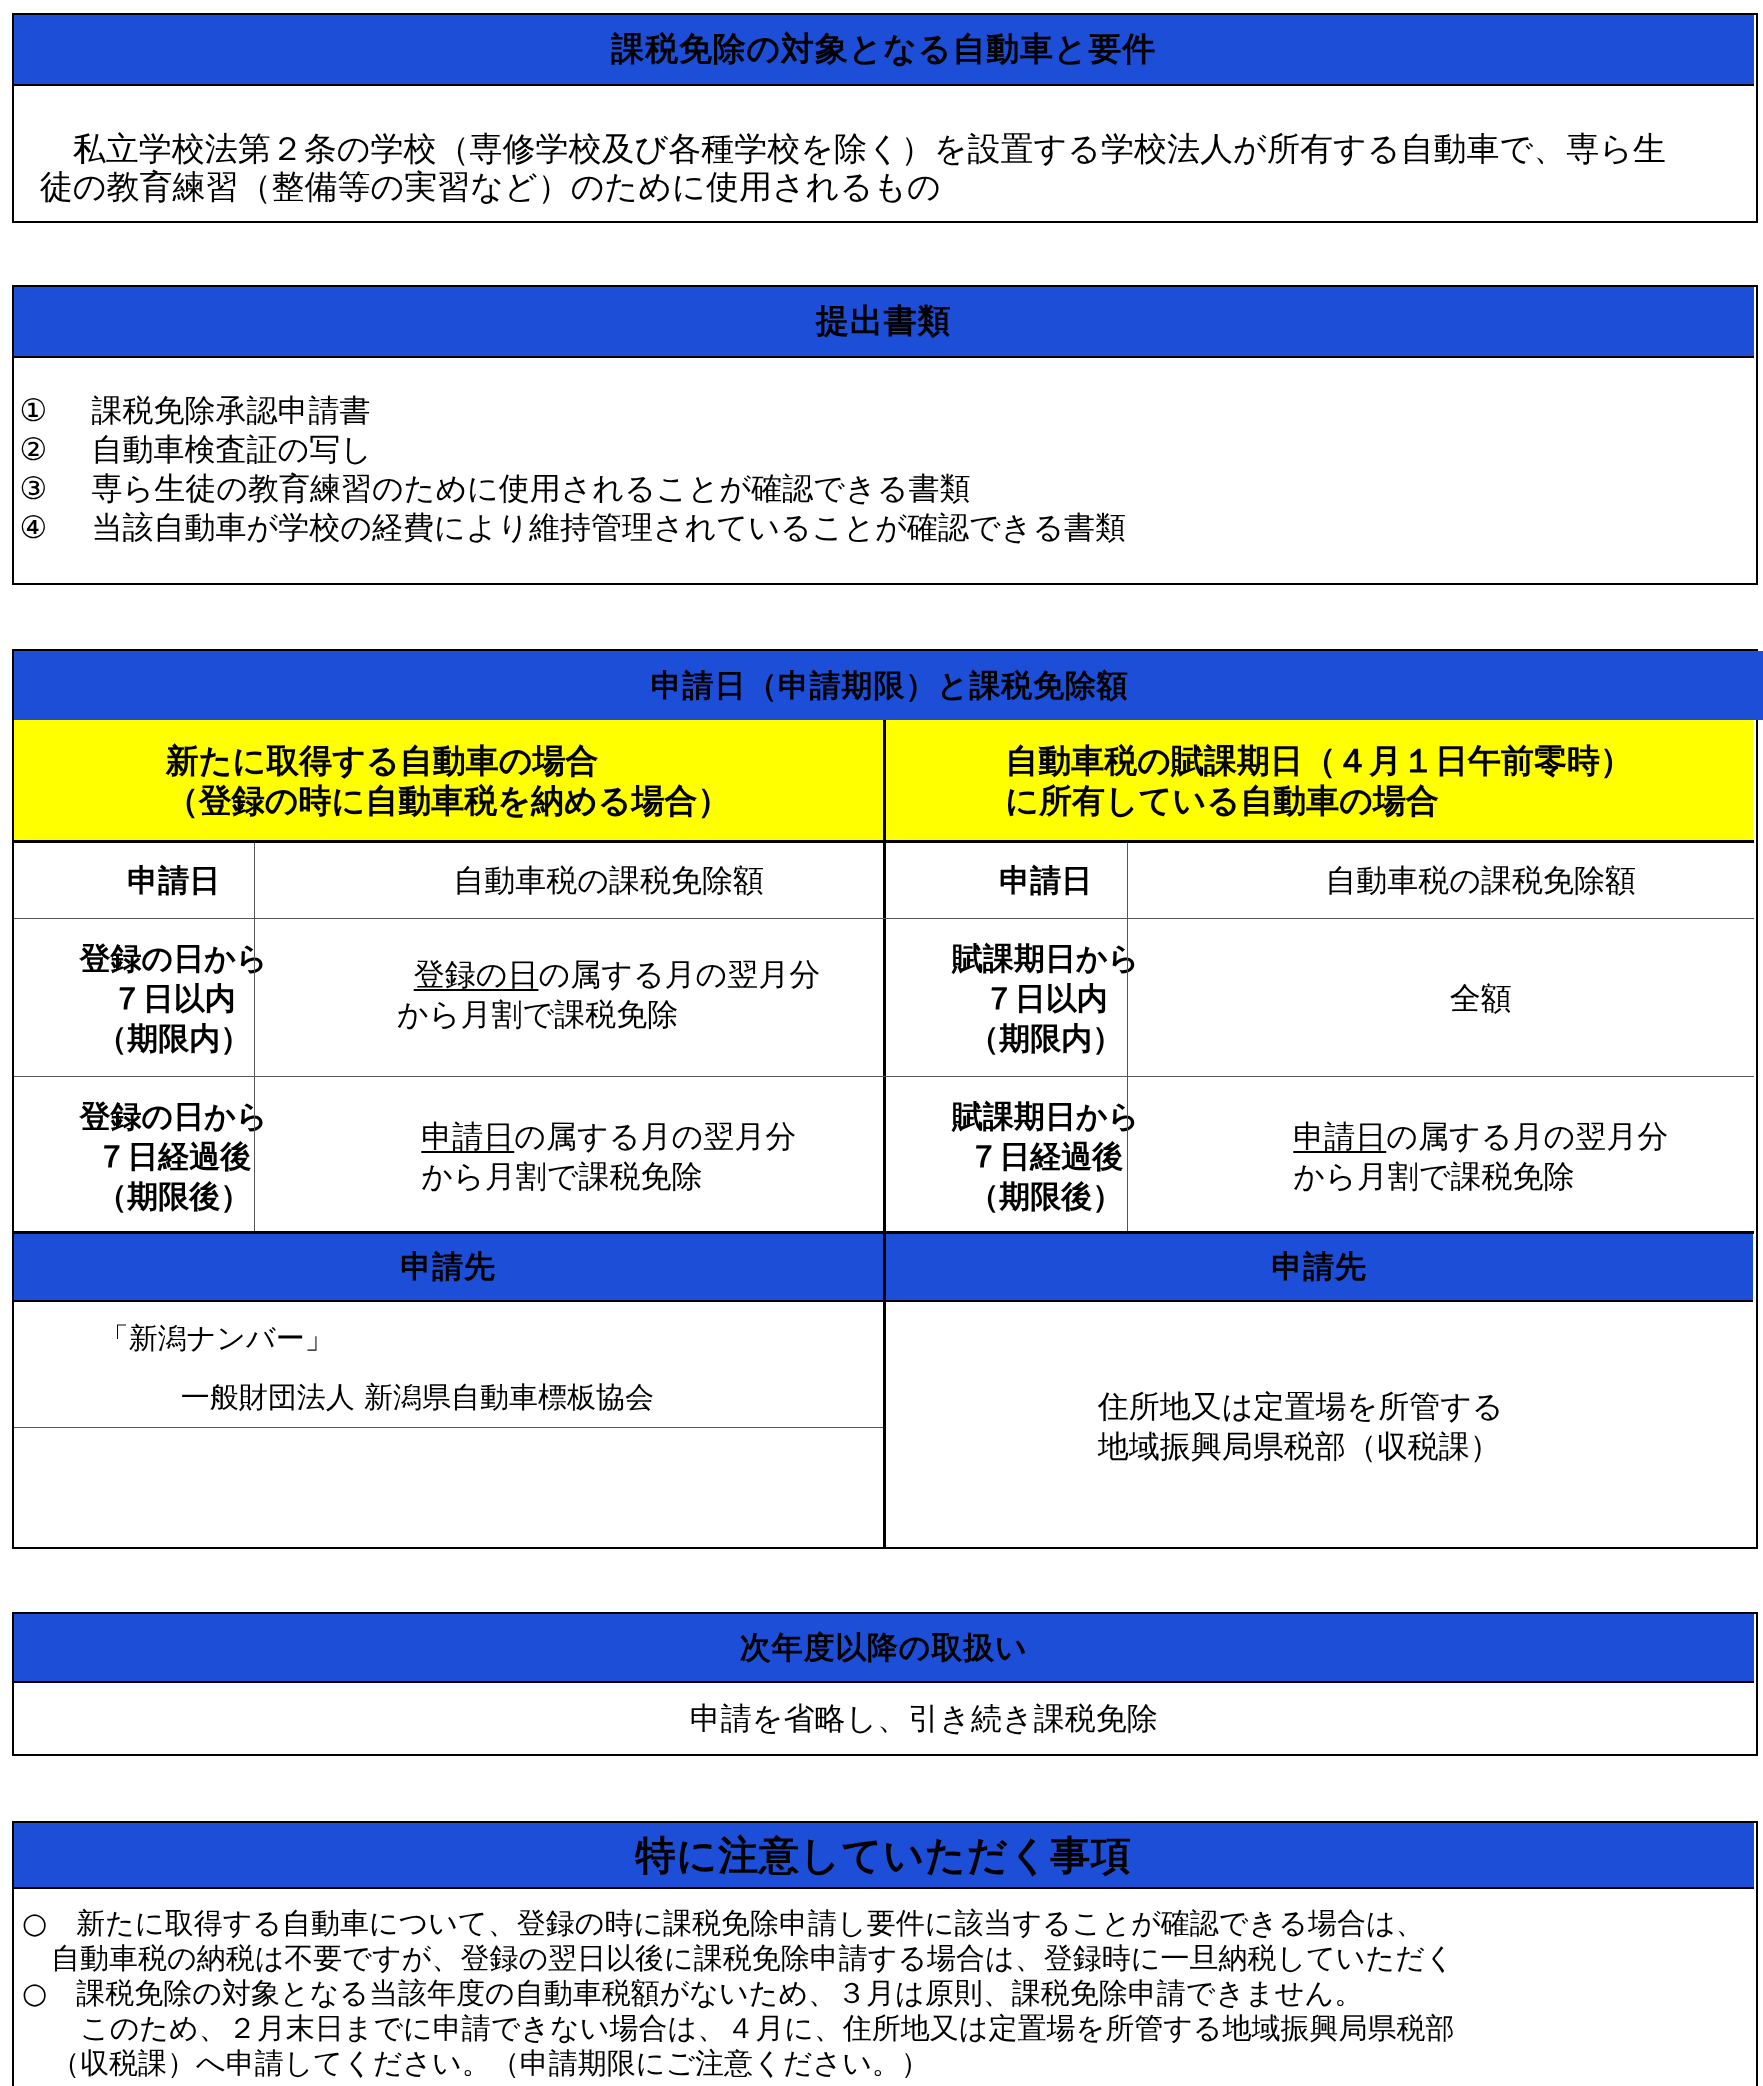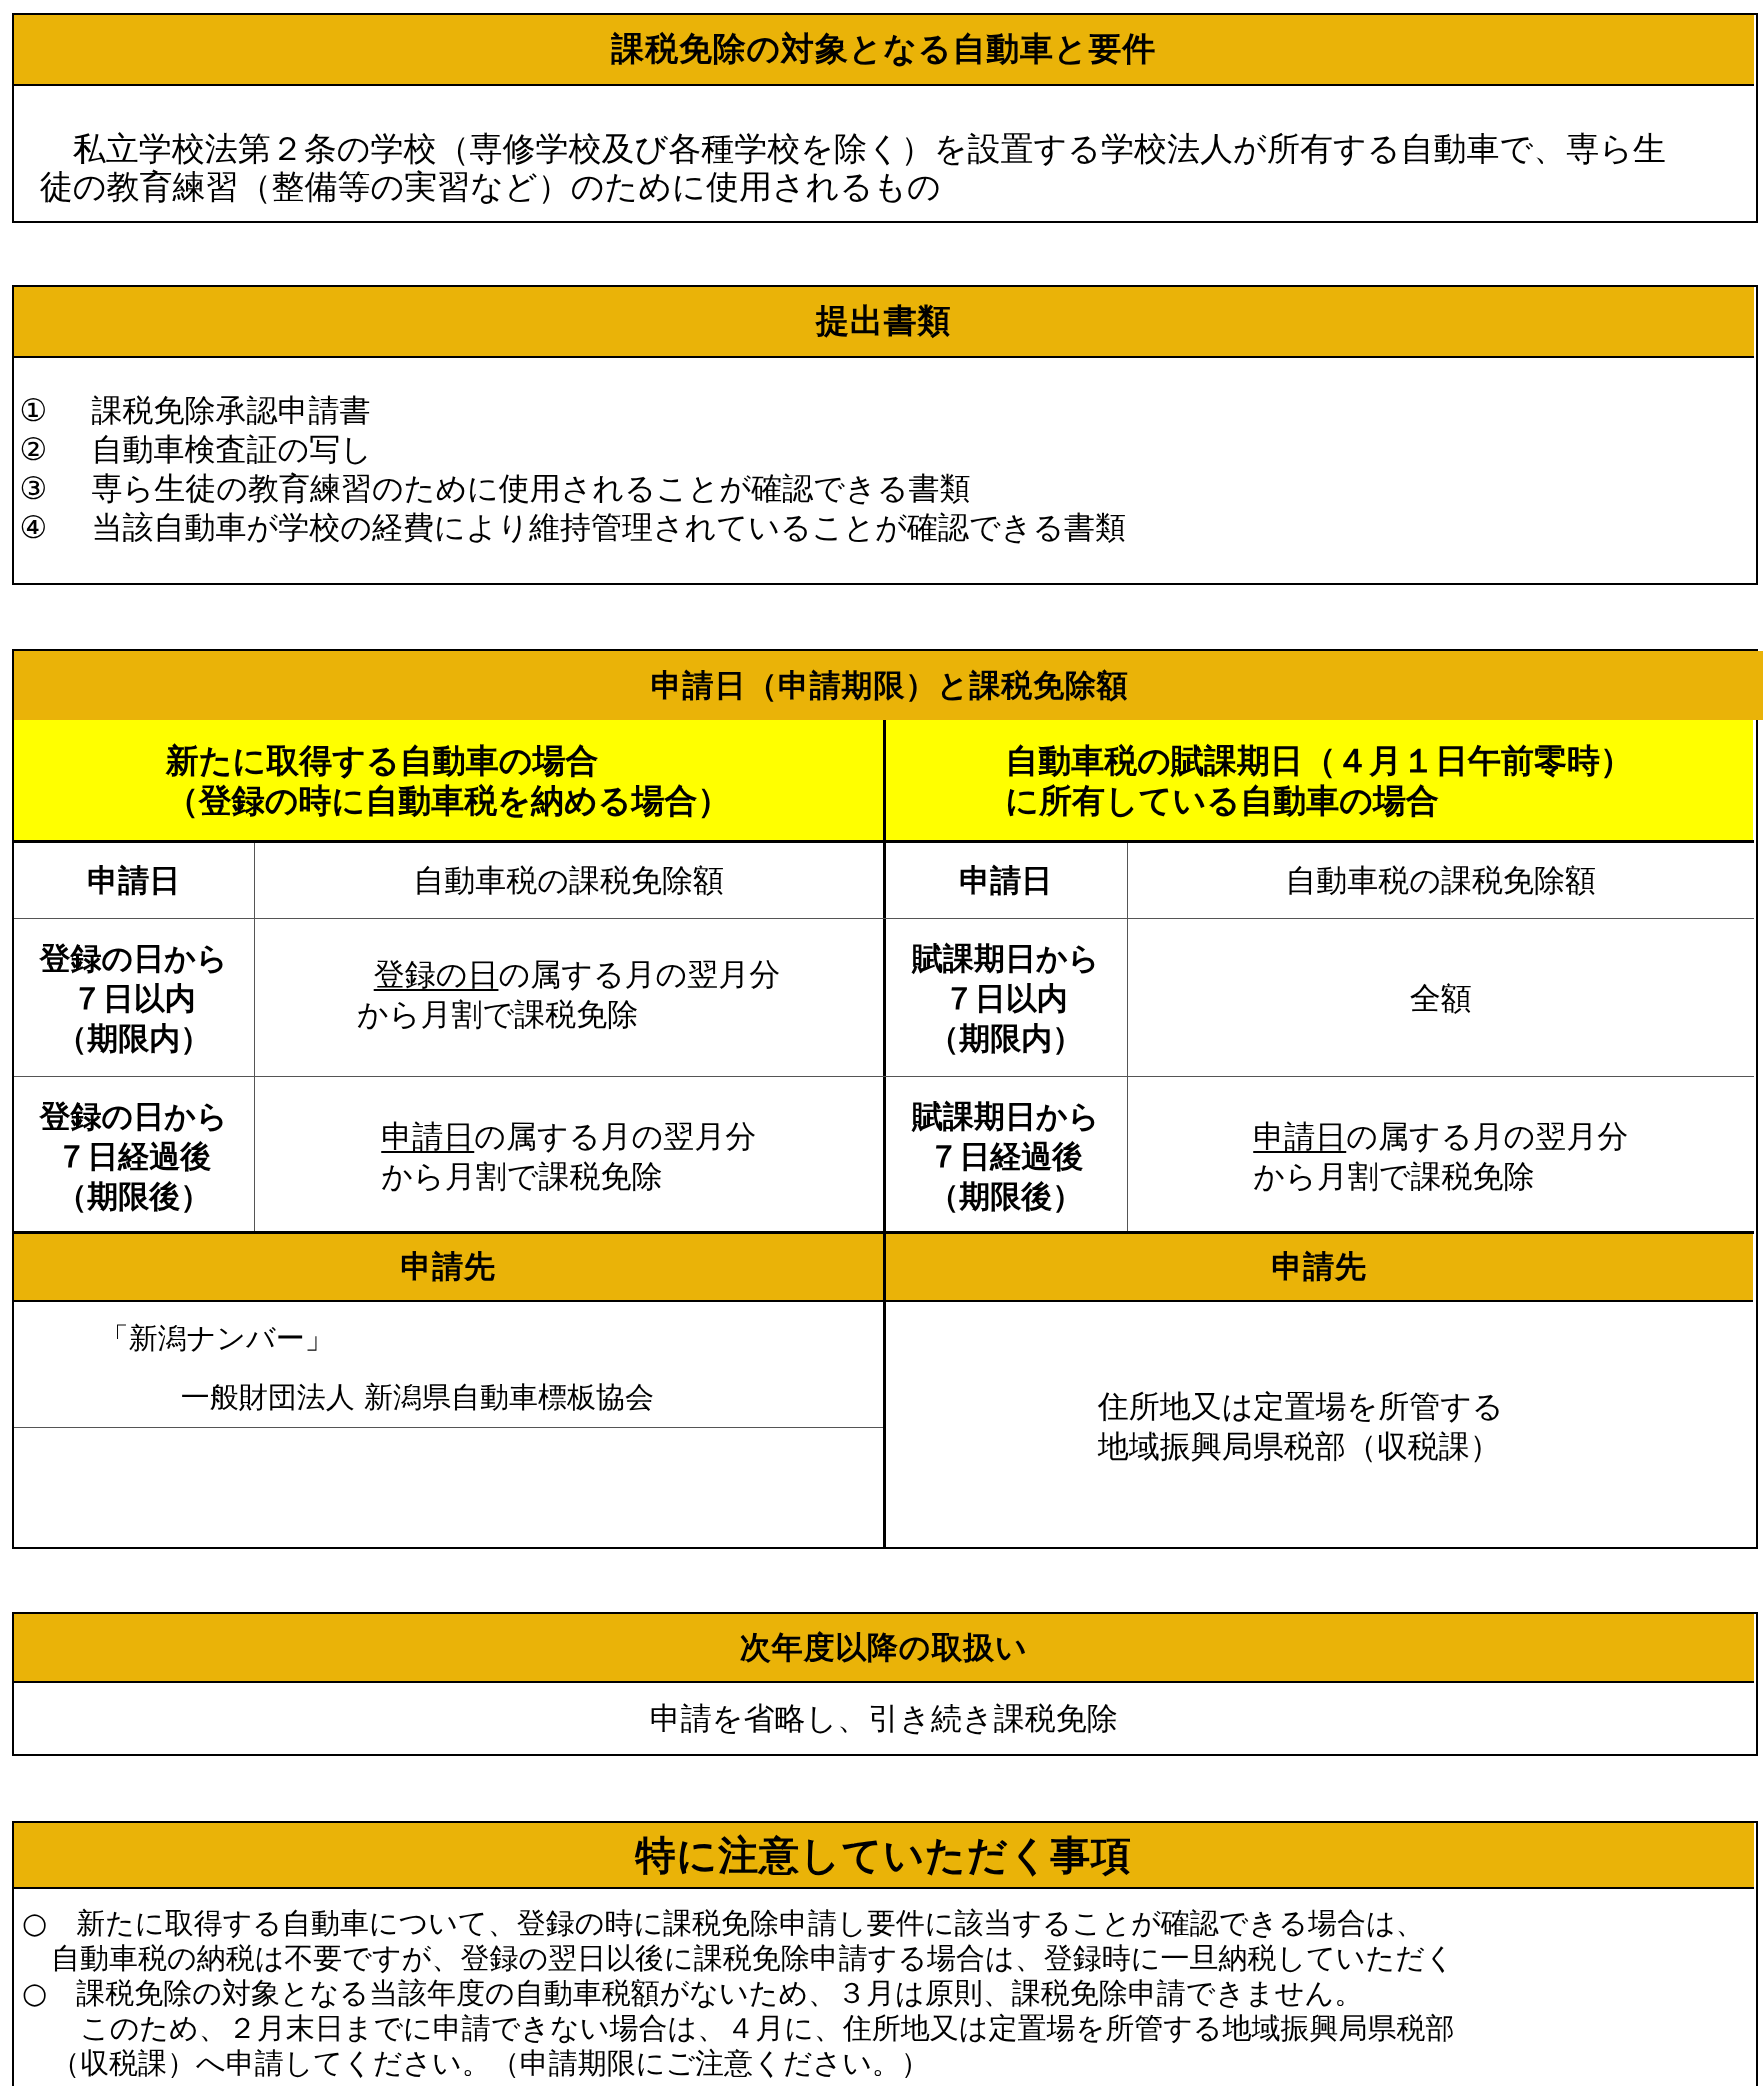--- a/index.html
+++ b/index.html
@@ -3,23 +3,23 @@
 <meta charset="utf-8">
 <style>
   html, body { margin: 0; padding: 0; background: #ffffff; }
   body {
     width: 1763px; height: 2356px; position: relative; overflow: hidden;
     font-family: "DejaVu Sans", "Liberation Sans", sans-serif;
     color: #000;
   }
   .abs { position: absolute; box-sizing: border-box; }
   .box { border: 2.9px solid #000; background: #fff; }
-  .hdr { background: #eab308; border-bottom: 2.9px solid #000; display: flex; align-items: center; justify-content: center; font-weight: bold; font-size: 33px; letter-spacing: 0.8px; }
+  .hdr { background: #1d4ed8; border-bottom: 2.9px solid #000; display: flex; align-items: center; justify-content: center; font-weight: bold; font-size: 33px; letter-spacing: 0.8px; }
   .yel { background: #FFFF00; display: flex; align-items: center; justify-content: center; text-align: left; font-weight: bold; font-size: 33px; line-height: 40px; }
-  .cell { display: flex; align-items: center; justify-content: center; text-align: center; font-size: 31px; line-height: 40px; }
+  .cell { display: flex; align-items: center; justify-content: center; text-align: center; font-size: 31px; line-height: 40px; margin-left: 40px; }
   .bold { font-weight: bold; }
   .vline-thick { background: #000; width: 2.9px; }
   .vline-thin { background: #555; width: 0.8px; }
   .hline-thick { background: #000; height: 2.9px; }
   .hline-thin { background: #555; height: 0.8px; }
   .u { text-decoration: underline; text-underline-offset: 4.2px; text-decoration-thickness: 1.7px; }
   .body-text { font-size: 33px; line-height: 38px; }
   .list-line { font-size: 31px; line-height: 39px; white-space: nowrap; }
   .list-num { display: inline-block; width: 72px; }
   .note { font-size: 29px; line-height: 35px; white-space: nowrap; }

